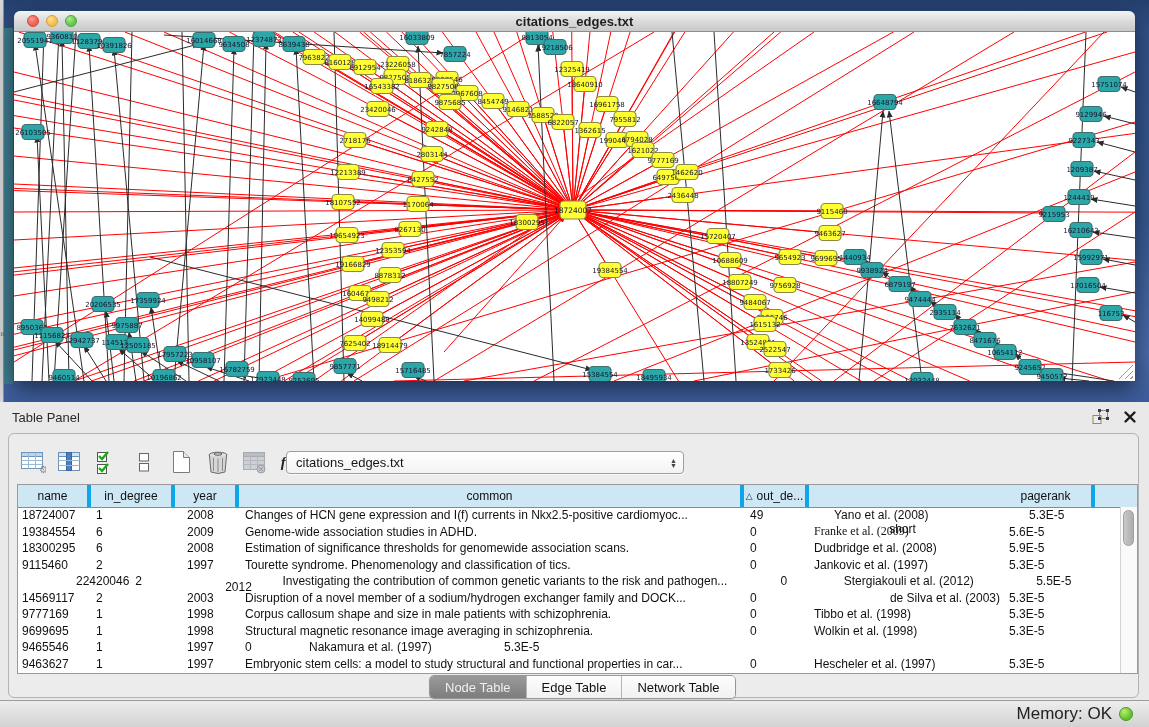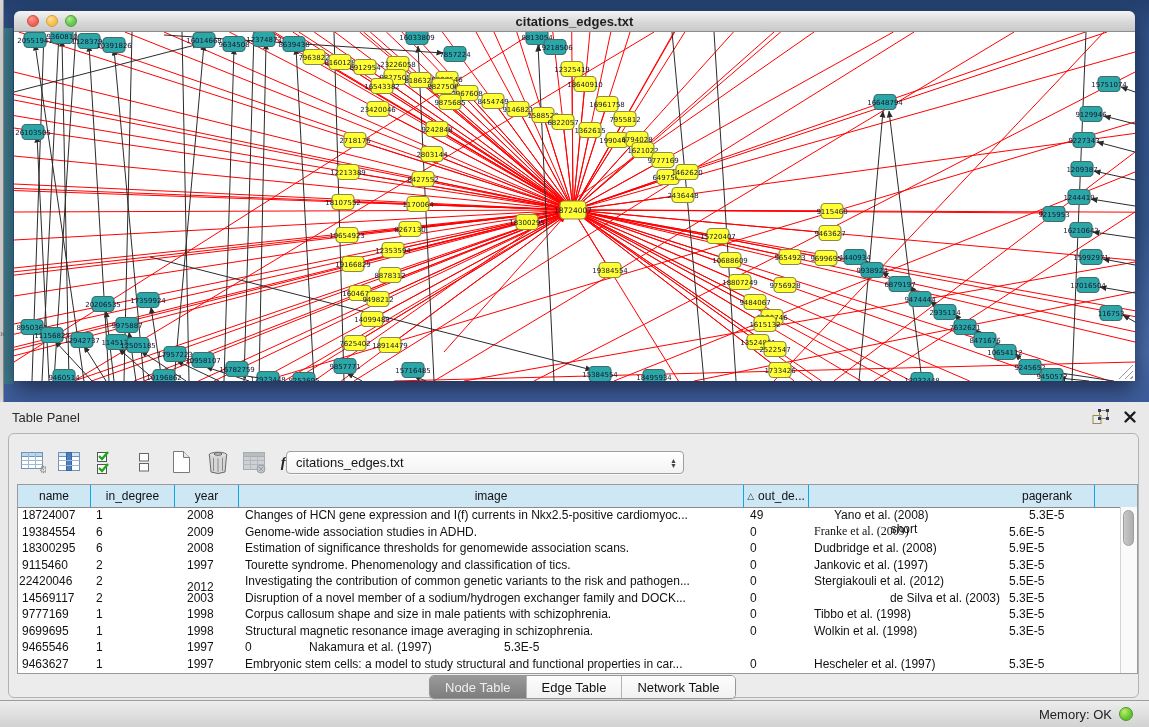--- a/index.html
+++ b/index.html
@@ -46,42 +46,42 @@
   .fx{font-family:"Liberation Serif",serif;font-style:italic;font-weight:bold;font-size:15px;color:#222;}
   .net-select{position:absolute;left:277px;top:17px;width:398px;height:23px;box-sizing:border-box;
     border:1px solid #9f9f9f;border-radius:4px;background:linear-gradient(#ffffff,#f3f3f3);
     display:flex;align-items:center;padding:0 6px 0 9px;box-shadow:0 1px 0 rgba(255,255,255,.7);}
   .net-select .val{flex:1;font-size:13px;color:#151515;white-space:nowrap;overflow:hidden;}
   .stepper{display:flex;flex-direction:column;align-items:center;line-height:5px;font-size:7px;color:#444;}
 
   .table-wrap{position:absolute;left:8px;top:50px;width:1121px;height:190px;box-sizing:border-box;
     background:#fff;border:1px solid #9a9a9a;overflow:hidden;}
   .thead{display:flex;height:22px;border-bottom:1px solid #8a8a8a;background:#cde7f4;}
-  .th{box-sizing:border-box;border-right:1px solid #0ea5e9;display:flex;align-items:center;justify-content:center;
+  .th{box-sizing:border-box;border-right:4px solid #0ea5e9;display:flex;align-items:center;justify-content:center;
       font-size:12px;color:#111;gap:4px;}
   .th .sort{font-size:9px;color:#234;}
   .tbody{position:absolute;left:0;top:22px;right:16px;bottom:0;overflow:hidden;}
   .tr{display:flex;height:16.5px;align-items:center;}
   .td{box-sizing:border-box;font-size:12px;color:#111;white-space:nowrap;overflow:hidden;}
   .vscroll{position:absolute;right:0;top:22px;bottom:0;width:16px;background:#fafafa;border-left:1px solid #d4d4d4;}
   .vthumb{position:absolute;left:2px;top:3px;width:11px;height:36px;border-radius:6px;
      background:linear-gradient(90deg,#c9c9c9,#adadad);border:1px solid #9f9f9f;box-sizing:border-box;}
 
   .tabs{position:absolute;left:420px;top:241px;display:flex;height:22px;border:1px solid #979797;
     border-radius:5px;overflow:hidden;box-shadow:0 1px 1px rgba(0,0,0,.12);}
   .tab{display:flex;align-items:center;padding:0 15px;font-size:13px;background:linear-gradient(#fdfdfd,#f1f1f1);
        color:#111;border-right:1px solid #b5b5b5;}
   .tab:last-child{border-right:none;}
   .tab.active{background:linear-gradient(#9a9a9a,#7d7d7d);color:#efefef;}
 
   
   .statusbar{position:absolute;left:0;top:700px;width:1149px;height:27px;box-sizing:border-box;
     border-top:1px solid #9c9c9c;background:linear-gradient(#ededed,#d2d2d2);
     display:flex;align-items:center;justify-content:flex-end;padding-right:16px;gap:7px;}
-  .mem-label{font-size:13px;color:#222;text-align:center;}
+  .mem-label{font-size:17px;color:#222;text-align:center;}
   .mem-dot{width:14px;height:14px;border-radius:50%;box-sizing:border-box;
     background:radial-gradient(circle at 35% 30%,#b8ef6e,#62c12c 65%);border:1px solid #4c9422;}
 </style>
 </head>
 <body>
 <div id="app">
 
   <div class="network-zone">
     <div class="left-strip">
       <div class="left-strip-handle">»</div>
@@ -888,21 +888,21 @@
             <div class="th" style="width: 73px;">
               <span>name</span>
             </div>
             <div class="th" style="width: 84px;">
               <span>in_degree</span>
             </div>
             <div class="th" style="width: 64px;">
               <span>year</span>
             </div>
             <div class="th" style="width: 505px;">
-              <span>image</span>
+              <span>common</span>
             </div>
             <div class="th" style="width: 65px;">
               <span class="sort">△</span>
               <span>out_de...</span>
             </div>
             <div class="th" style="width: 191px; margin-top: 44px;">
               <span>short</span>
             </div>
             <div class="th" style="width: 95px;">
               <span>pagerank</span>
@@ -939,21 +939,21 @@
             <div class="tr">
               <div class="td" style="width: 73px; padding-left: 4px; box-sizing: border-box;">9115460</div>
               <div class="td" style="width: 84px; padding-left: 5px; box-sizing: border-box;">2</div>
               <div class="td" style="width: 64px; padding-left: 12px; box-sizing: border-box;">1997</div>
               <div class="td" style="width: 505px; padding-left: 6px; box-sizing: border-box;">Tourette syndrome. Phenomenology and classification of tics.</div>
               <div class="td" style="width: 65px; padding-left: 6px; box-sizing: border-box;">0</div>
               <div class="td" style="width: 191px; padding-left: 5px; box-sizing: border-box;">Jankovic et al. (1997)</div>
               <div class="td" style="width: 95px; padding-left: 9px; box-sizing: border-box;">5.3E-5</div>
             </div>
             <div class="tr">
-              <div class="td" style="width: 73px; padding-left: 1px; box-sizing: border-box;">22420046</div>
+              <div class="td" style="width: 73px; padding-left: 18px; box-sizing: border-box; margin-left: 40px;">22420046</div>
               <div class="td" style="width: 84px; padding-left: 5px; box-sizing: border-box;">2</div>
               <div class="td" style="width: 64px; padding-left: 12px; box-sizing: border-box; margin-top: 11px;">2012</div>
               <div class="td" style="width: 505px; padding-left: 6px; box-sizing: border-box;">Investigating the contribution of common genetic variants to the risk and pathogen...</div>
               <div class="td" style="width: 65px; padding-left: 6px; box-sizing: border-box;">0</div>
               <div class="td" style="width: 191px; padding-left: 5px; box-sizing: border-box;">Stergiakouli et al. (2012)</div>
               <div class="td" style="width: 95px; padding-left: 9px; box-sizing: border-box;">5.5E-5</div>
             </div>
             <div class="tr">
               <div class="td" style="width: 73px; padding-left: 4px; box-sizing: border-box;">14569117</div>
               <div class="td" style="width: 84px; padding-left: 5px; box-sizing: border-box;">2</div>

